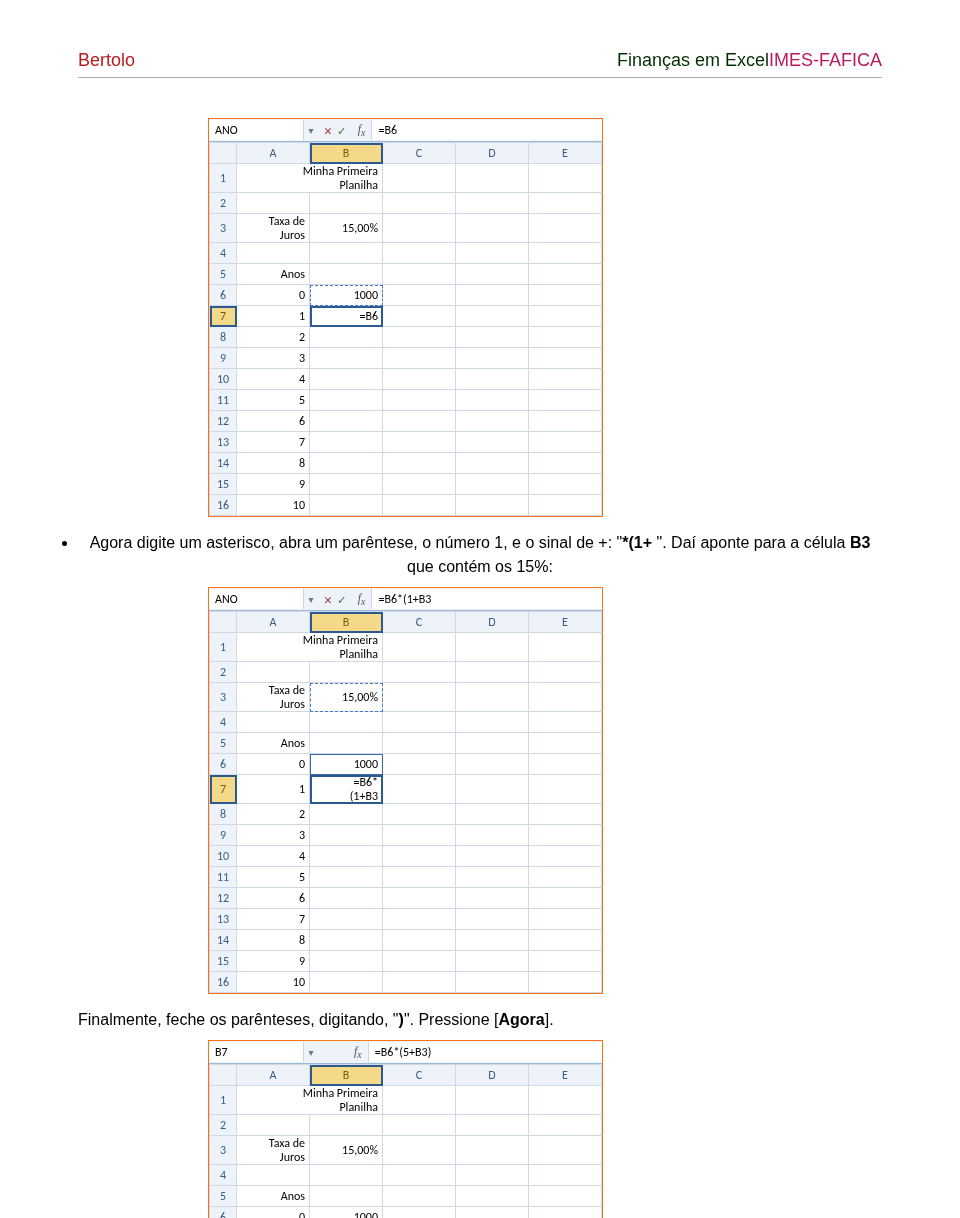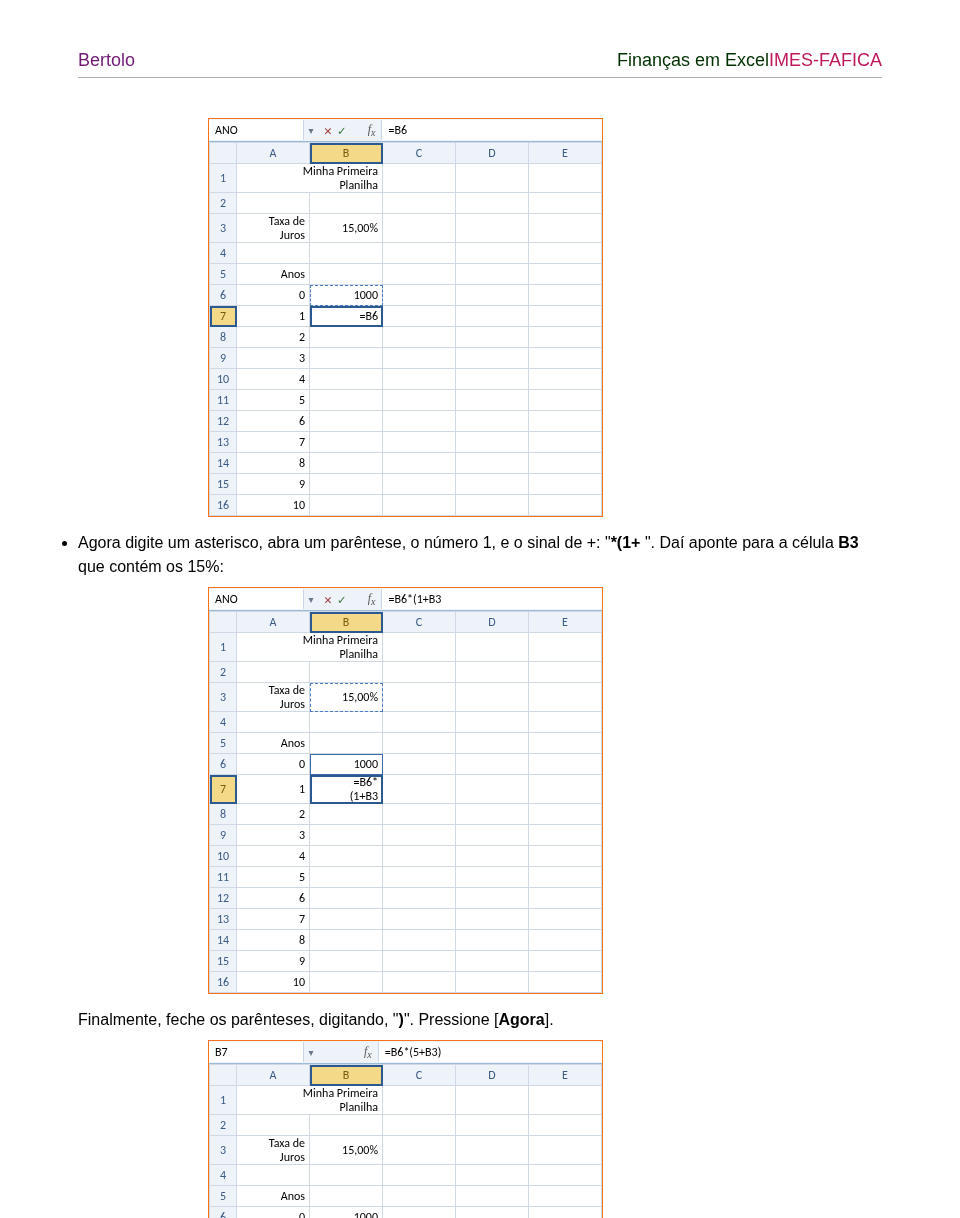--- a/index.html
+++ b/index.html
@@ -14,21 +14,21 @@
     padding: 50px 78px 40px 78px;
     box-sizing: border-box;
   }
   .header-row {
     display: flex;
     justify-content: space-between;
     font-family: "Trebuchet MS", Arial, sans-serif;
     font-size: 18px;
     margin-bottom: 6px;
   }
-  .header-left { color: #701a75; }
+  .header-left { color: #b91c1c; }
   .header-center { color: #003000; font-weight: 400; text-align:right; flex:1;}
   .header-right { color: #be185d; }
   .hr-line { border-top: 1px solid #aaa; margin: 4px 0 30px 0; }
 
   .excel {
     border: 1px solid #f97316;
     font-family: Calibri, Arial, sans-serif;
     font-size: 12px;
     background: #fff;
     display: inline-block;
@@ -53,21 +53,21 @@
   }
   .fbar-drop {
     width: 14px;
     text-align: center;
     color: #6a7a8a;
     font-size: 10px;
   }
   .fbar-btns { display:flex; gap:6px; padding:0 6px; color:#5a5a5a; font-family:monospace; font-size:13px;}
   .fbar-btns span.x{color:#a04040;}
   .fbar-btns span.v{color:#3a7a3a;}
-  .fx { font-style: italic; font-family: Georgia, serif; color:#555; padding:0 6px;margin-left:10px;}
+  .fx { font-style: italic; font-family: Georgia, serif; color:#555; padding:0 6px;}
   .finput { flex:1; background:#fff; border-left:1px solid #c9d7e8; height:20px; line-height:20px; padding:0 6px;}
   .excel table { border-collapse: collapse; }
   .excel th, .excel td {
     border: 1px solid #d0d7e5;
     font-size: 12px;
     font-weight: normal;
     font-family: Calibri, Arial, sans-serif;
   }
   .excel th {
     background: #eef3fa;
@@ -96,21 +96,21 @@
   .excel td.tl { text-align:right;padding-left:26px; }
   .dashed { outline: 1px dashed #4a7abf; outline-offset:-1px; }
   .sel { outline: 2px solid #2a5a8f; outline-offset:-2px; }
 
   .body-text {
     font-family: "Century Gothic", "Lucida Sans", Arial, sans-serif;
     font-size: 16px;
     line-height: 1.5;
     margin: 14px 0 8px 0;
   }
-  ul { margin: 10px 0 10px 36px; padding:0; }
+  ul { margin: 10px 0 10px 36px; padding:0;text-align:center; }
   ul li { margin-bottom: 4px; }
 </style>
 </head>
 <body>
 
 <div class="page">
   <div class="header-row">
     <div class="header-left">Bertolo</div>
     <div class="header-center">Finanças em Excel</div>
     <div class="header-right">IMES-FAFICA</div>

